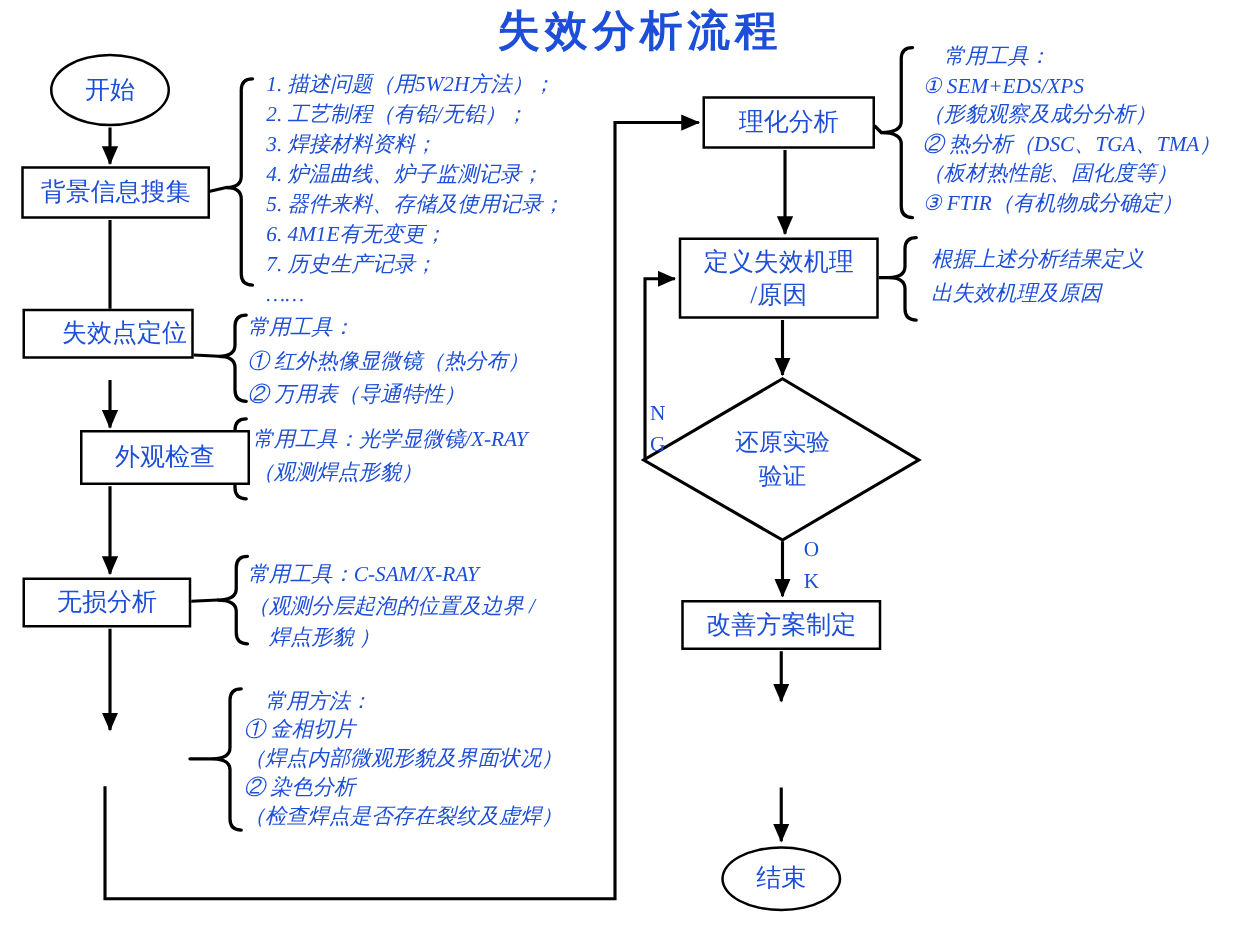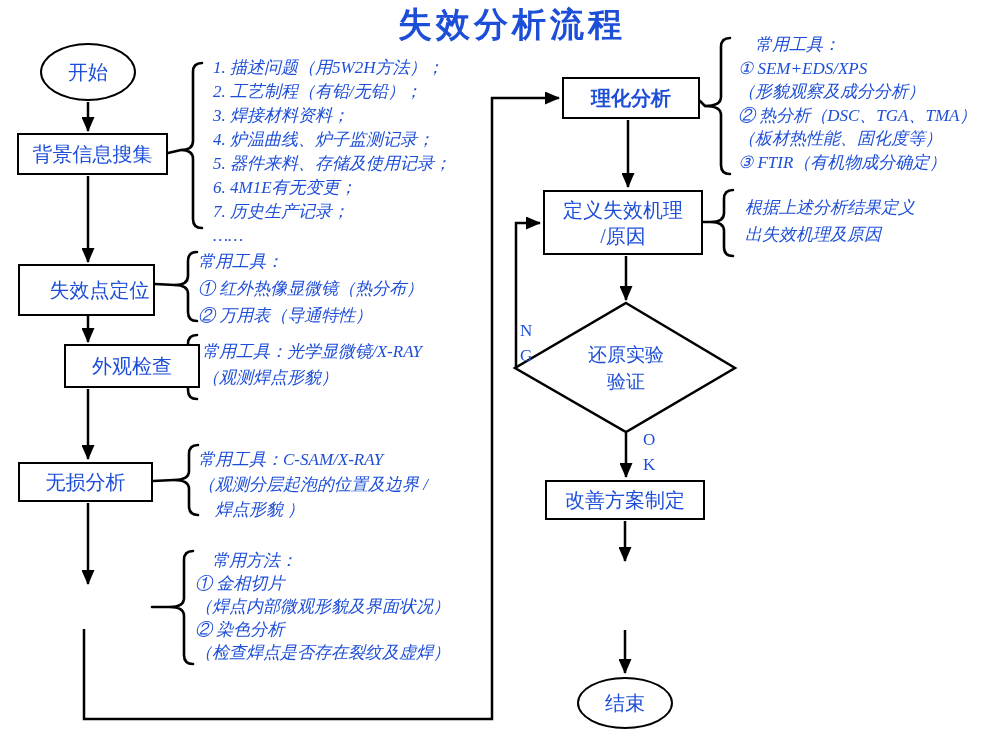--- a/index.html
+++ b/index.html
@@ -103,28 +103,28 @@
       <path d="M 733,190 Q 724,190 724,199 L 724,213 Q 724,222 711,222 Q 724,222 724,231 L 724,247 Q 724,256 733,256"></path>
     </g>
   </svg>
 
   <div class="title">失效分析流程</div>
 
   <div class="box oval" style="left:40px;top:43px;width:96px;height:58px;">开始</div>
 
   <div class="box" style="left:17px;top:133px;width:151px;height:42px;">背景信息搜集</div>
 
-  <div class="box" style="left:18px;top:264px;width:137px;height:52px;padding-left:26px;">失效点定位</div>
+  <div class="box" style="left:18px;top:247px;width:137px;height:40px;padding-left:26px;">失效点定位</div>
 
   <div class="box" style="left:20px;top:344px;width:136px;height:44px;margin-left:44px;">外观检查</div>
 
   <div class="box" style="left:18px;top:462px;width:135px;height:40px;">无损分析</div>
 
 
-  <div class="box" style="left:562px;top:77px;width:138px;height:42px;font-weight:bold;">理化分析</div>
+  <div class="box" style="left:562px;top:77px;width:138px;height:42px;">理化分析</div>
 
   <div class="box" style="left:543px;top:190px;width:160px;height:65px;">定义失效机理
 /原因</div>
 
   <div class="diamond-label">还原实验
 验证</div>
 
   <div class="box" style="left:545px;top:480px;width:160px;height:40px;text-align:right;">改善方案制定</div>
 
 

